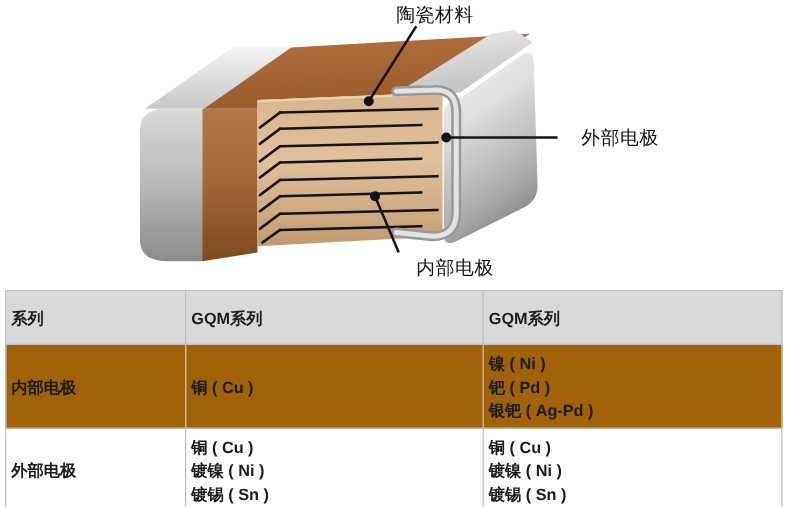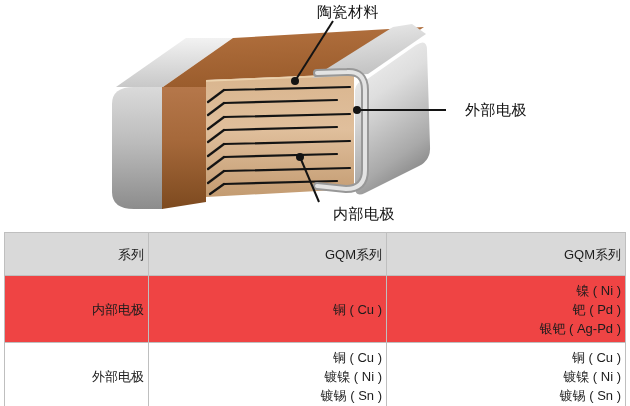--- a/index.html
+++ b/index.html
@@ -16,25 +16,25 @@
   .lbl-external{left:452px;top:101px;}
   .lbl-internal{left:320px;top:205px;}
   table.spec{
     position:absolute;left:4px;top:232px;width:621px;border-collapse:collapse;
     table-layout:fixed;font-size:13px;color:#1c1c1c;
   }
   table.spec col.c1{width:144px;}
   table.spec col.c2{width:238px;}
   table.spec col.c3{width:239px;}
   table.spec th, table.spec td{
-    border:1px solid #bfbfbf;text-align:right;vertical-align:middle;
-    padding:2px 4px;font-weight:normal;line-height:19px;white-space:pre-line;
+    border:1px solid #bfbfbf;text-align:left;vertical-align:middle;
+    padding:2px 4px;font-weight:bold;line-height:19px;white-space:pre-line;
   }
   table.spec thead th{background:#d9d9d9;height:38px;}
-  table.spec tbody tr.r1 td{height:62px;background:#ef4444;}
+  table.spec tbody tr.r1 td{height:62px;background:#a16207;}
   table.spec tbody tr.r2 td{height:63px;background:#ffffff;}
 </style>
 </head>
 <body>
 
 <div class="stage">
 
   <div class="diagram">
     <svg width="630" height="230" viewBox="0 0 630 230">
       <defs>

